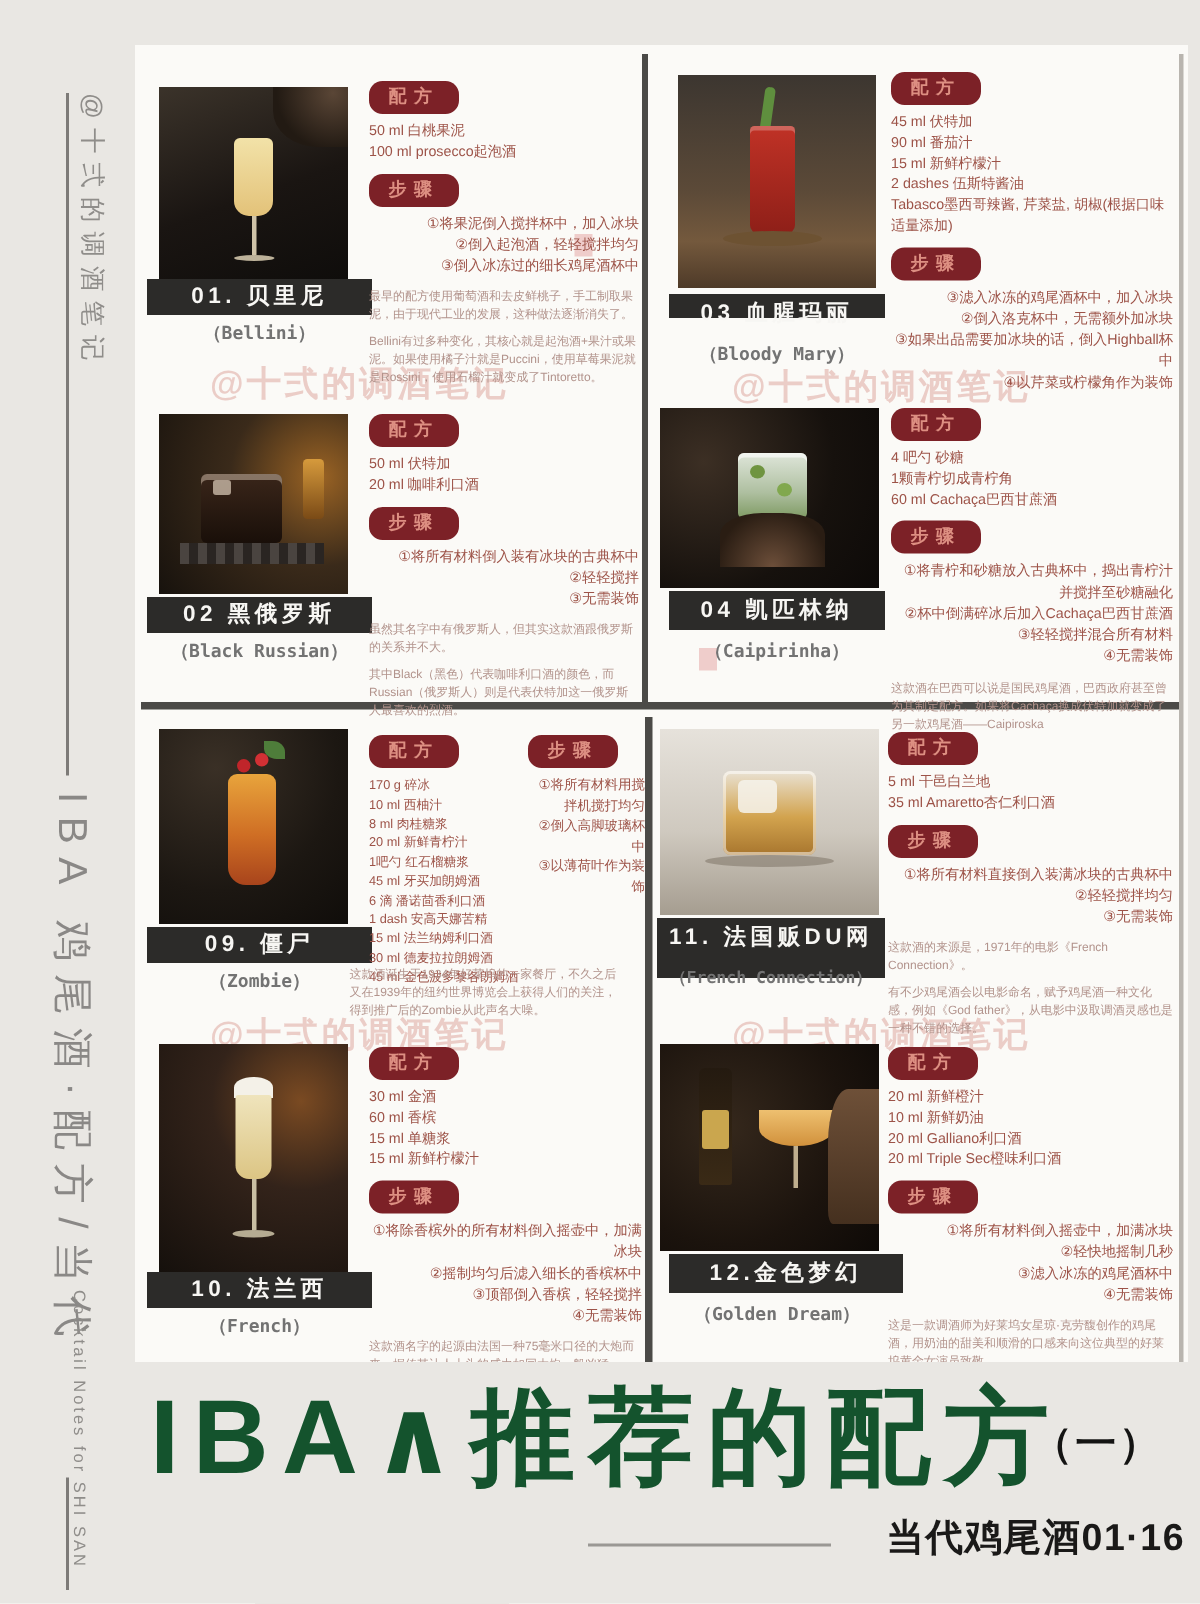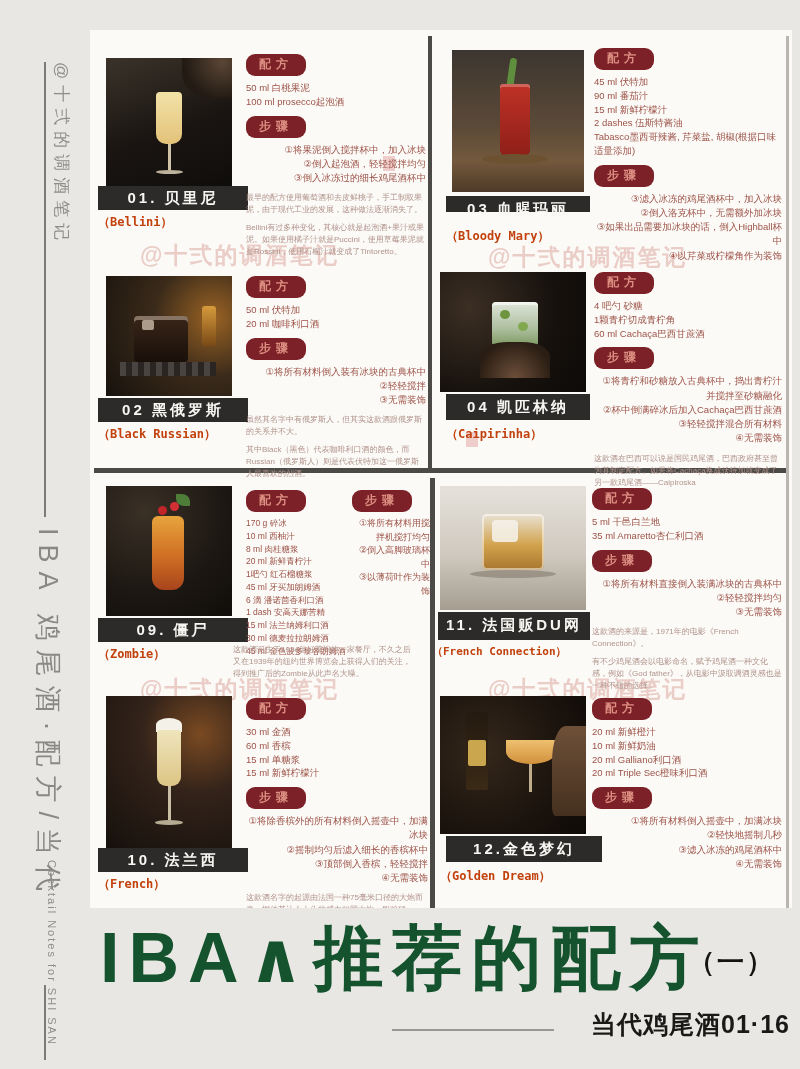--- a/index.html
+++ b/index.html
@@ -18,21 +18,21 @@
   .side-sub{left:46px;top:860px;font-size:11px;color:#8f8d8a;letter-spacing:2px;}
   
   .panel{left:90px;top:30px;width:702px;height:878px;background:#fbfaf7;overflow:hidden;}
   .divider{background:#4b4a47;}
   .rline{background:#b9b5af;}
   
   .photo{position:absolute;overflow:hidden;}
   .ph{position:absolute;}
   .namebar{position:absolute;background:#2c2b29;color:#f7f6f3;font-weight:bold;
     font-size:15px;text-align:center;letter-spacing:3px;line-height:24px;}
-  .en{position:absolute;text-align:left;font-size:12px;font-weight:bold;color:#c2410c;
+  .en{position:absolute;text-align:center;font-size:12px;font-weight:bold;color:#737373;
     font-family:"DejaVu Sans Mono","Liberation Mono",monospace;}
   .col{position:absolute;}
   .pill{display:inline-block;background:#7c2127;color:#dd8f82;font-weight:bold;
     border-radius:9px;padding:2px 13px 3px 13px;font-size:12px;letter-spacing:5px;margin-bottom:5px;}
   .ing{font-size:9.5px;color:#9d5348;line-height:1.45;}
   .stp{font-size:9.5px;color:#9d5348;line-height:1.5;text-align:right;}
   .note{font-size:8px;color:#b2938c;line-height:1.5;margin-bottom:6px;}
   .gap{height:7px;}
   .notes{margin-top:7px;}
   .small .ing{font-size:8.5px;line-height:1.5;}
@@ -214,21 +214,21 @@
     <div>
         <div class="note">这款酒诞生于1934年好莱坞的一家餐厅，不久之后又在1939年的纽约世界博览会上获得人们的关注，得到推广后的Zombie从此声名大噪。</div>
       </div>
   </div>
 
   <div class="photo" style="left:350px;top:456px;width:146px;height:124px;background:linear-gradient(180deg,#e6e2db 0%,#cfc9bf 55%,#a59d90 100%);">
     <div class="ph" style="left:42px;top:28px;width:62px;height:56px;background:linear-gradient(180deg,#e9e2d4 0%,#d2a34e 55%,#a8762e 100%);border-radius:5px;box-shadow:inset 0 0 0 2px rgba(255,255,255,.5);"></div>
     <div class="ph" style="left:52px;top:34px;width:26px;height:22px;background:rgba(246,243,236,.85);border-radius:4px;"></div>
     <div class="ph" style="left:30px;top:84px;width:86px;height:8px;background:rgba(120,110,95,.5);border-radius:50%;"></div>
   </div>
-  <div class="namebar" style="left:348px;top:582px;width:152px;height:28px;line-height:26px;">11. 法国贩DU网</div>
+  <div class="namebar" style="left:348px;top:582px;width:152px;height:40px;line-height:26px;">11. 法国贩DU网</div>
   <div class="en" style="left:342px;top:614px;width:164px;font-size:11px;">（French Connection）</div>
   <div class="col" style="left:502px;top:458px;width:190px;">
     <div class="pill">配方</div>
     <div>
         <div class="ing">5 ml 干邑白兰地</div>
         <div class="ing">35 ml Amaretto杏仁利口酒</div>
       </div>
     <div class="gap"></div>
     <div class="pill">步骤</div>
     <div>
@@ -289,20 +289,23 @@
         <div class="ing">20 ml Triple Sec橙味利口酒</div>
       </div>
     <div class="gap"></div>
     <div class="pill">步骤</div>
     <div>
         <div class="stp">①将所有材料倒入摇壶中，加满冰块</div>
         <div class="stp">②轻快地摇制几秒</div>
         <div class="stp">③滤入冰冻的鸡尾酒杯中</div>
         <div class="stp">④无需装饰</div>
       </div>
+    <div class="notes">
+        <div class="note">这是一款调酒师为好莱坞女星琼·克劳馥创作的鸡尾酒，用奶油的甜美和顺滑的口感来向这位典型的好莱坞黄金女演员致敬。</div>
+      </div>
   </div>
 
 </div>
 
 <div class="abs f-title">IBA∧推荐的配方</div>
 <div class="abs f-suffix">（一）</div>
 <div class="abs f-rule"></div>
 <div class="abs f-edition">当代鸡尾酒01·16</div>
 
 </body></html>

